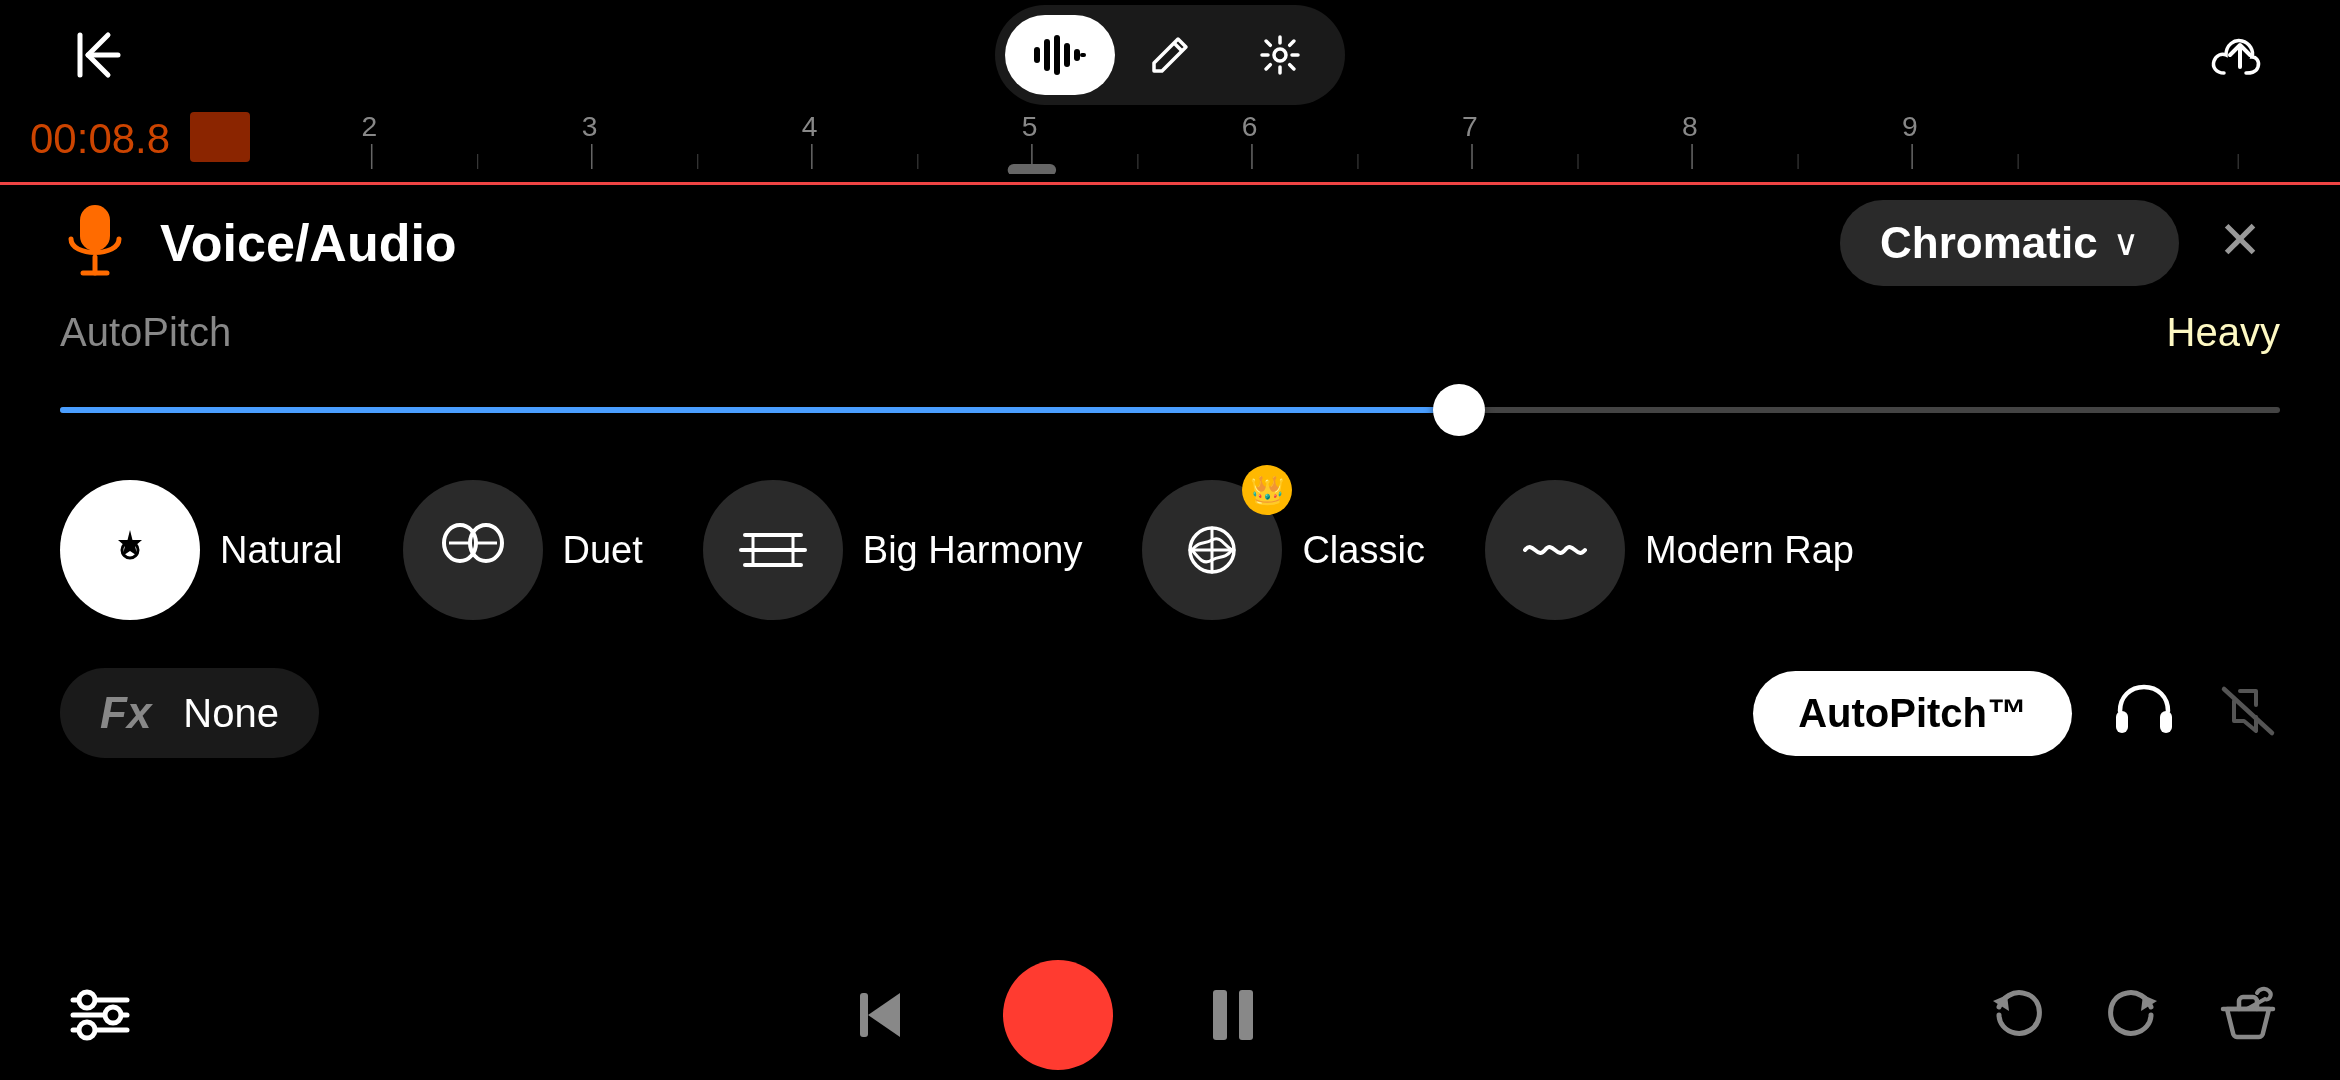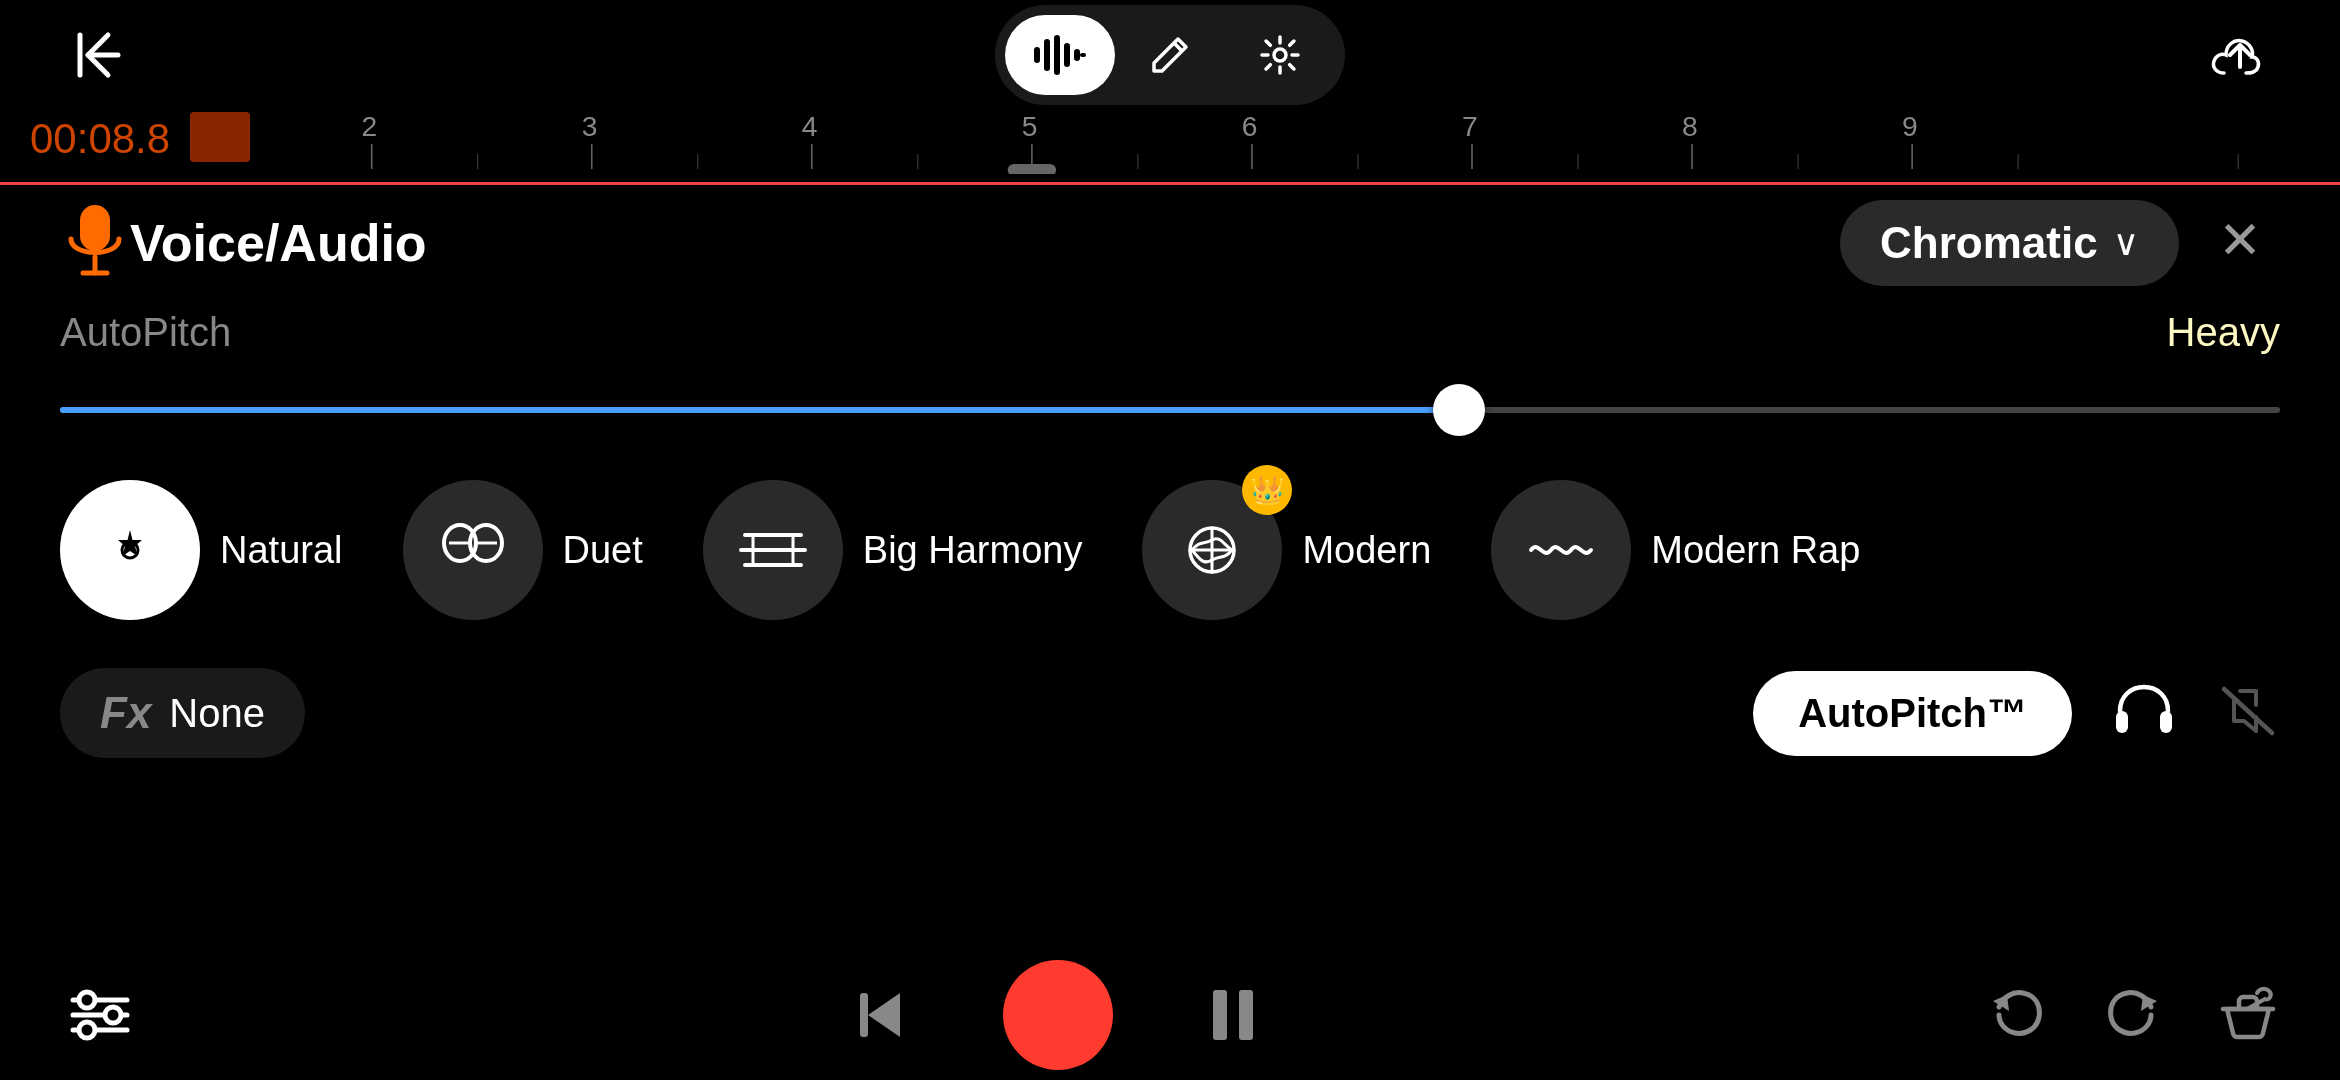--- a/index.html
+++ b/index.html
@@ -118,20 +118,21 @@
       height: 110px;
       display: flex;
       align-items: center;
       padding: 0 60px;
       justify-content: space-between;
     }
 
     .voice-left {
       display: flex;
       align-items: center;
+      gap: 30px;
     }
 
     .mic-icon-container {
       width: 70px;
       height: 70px;
       display: flex;
       align-items: center;
       justify-content: center;
     }
 
@@ -299,21 +300,21 @@
       left: 60px;
       right: 60px;
       display: flex;
       align-items: center;
       justify-content: space-between;
     }
 
     .fx-button {
       display: flex;
       align-items: center;
-      gap: 18px;
+      gap: 32px;
       background: #1a1a1a;
       border-radius: 60px;
       padding: 20px 40px;
       cursor: pointer;
     }
 
     .fx-label {
       font-size: 44px;
       font-style: italic;
       font-weight: 700;
@@ -599,21 +600,21 @@
   <div class="voice-option">
     <div class="voice-option-icon dark" style="position:relative;">
       <div class="crown-badge">👑</div>
       <svg width="80" height="80" viewBox="0 0 80 80" fill="none">
         <circle cx="40" cy="40" r="22" stroke="white" stroke-width="3.5" fill="none"></circle>
         <path d="M20 40 C28 30 32 35 40 30 C48 25 52 35 60 40 C52 50 48 45 40 50 C32 55 28 50 20 40 Z" stroke="white" stroke-width="3" fill="none"></path>
         <line x1="40" y1="18" x2="40" y2="62" stroke="white" stroke-width="3" stroke-linecap="round"></line>
         <line x1="18" y1="40" x2="62" y2="40" stroke="white" stroke-width="3" stroke-linecap="round"></line>
       </svg>
     </div>
-    <span class="voice-option-label">Modern</span>
+    <span class="voice-option-label">Classic</span>
   </div>
 
   <div class="voice-option">
     <div class="voice-option-icon dark">
       <svg width="80" height="60" viewBox="0 0 80 60" fill="none">
         <path d="M10 30 C18 20 22 40 30 30 C38 20 42 40 50 30 C58 20 62 40 70 30" stroke="white" stroke-width="4" stroke-linecap="round" fill="none"></path>
       </svg>
     </div>
     <span class="voice-option-label">Modern Rap</span>
   </div>

